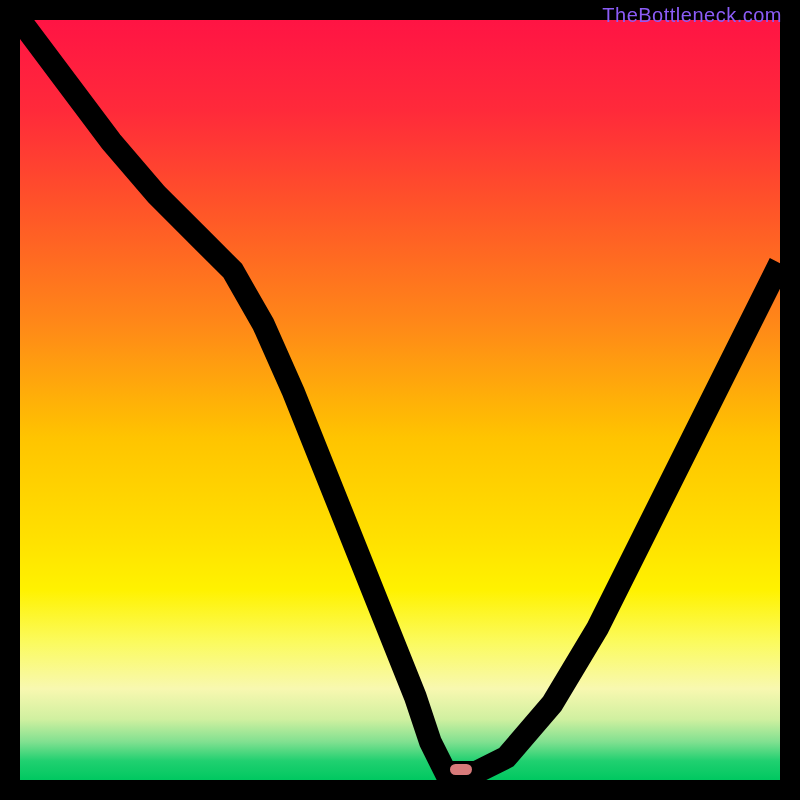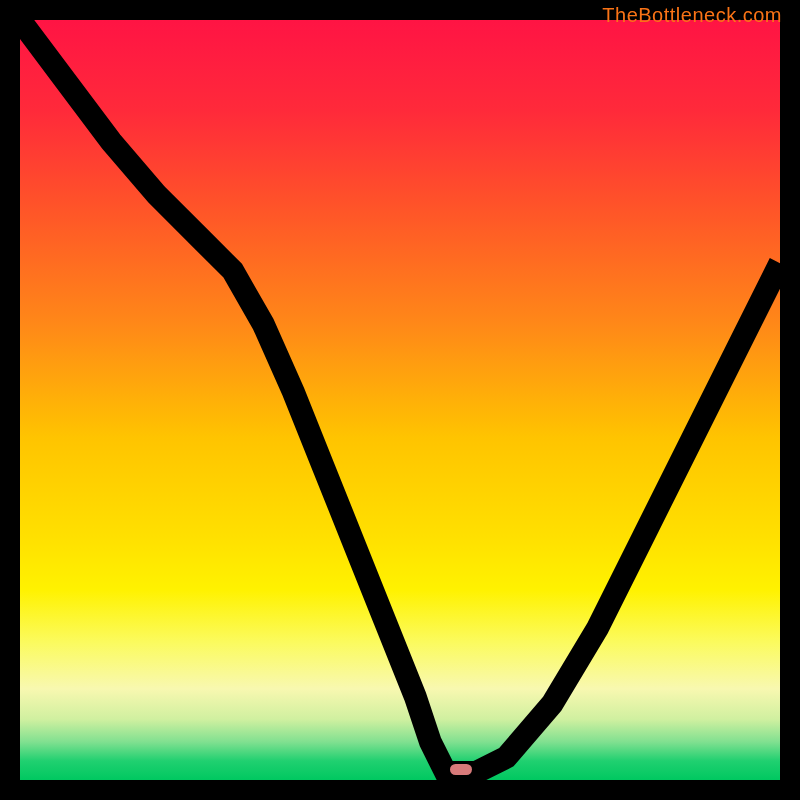--- a/index.html
+++ b/index.html
@@ -8,21 +8,21 @@
     width: 800px;
     height: 800px;
     background: #000;
     position: relative;
     font-family: Arial, sans-serif;
   }
   .watermark {
     position: absolute;
     top: 4px;
     right: 18px;
-    color: #f97316;
+    color: #8b5cf6;
     font-size: 20px;
     letter-spacing: 0.5px;
     z-index: 10;
   }
   .plot-area {
     position: absolute;
     left: 20px;
     top: 20px;
     width: 760px;
     height: 760px;

